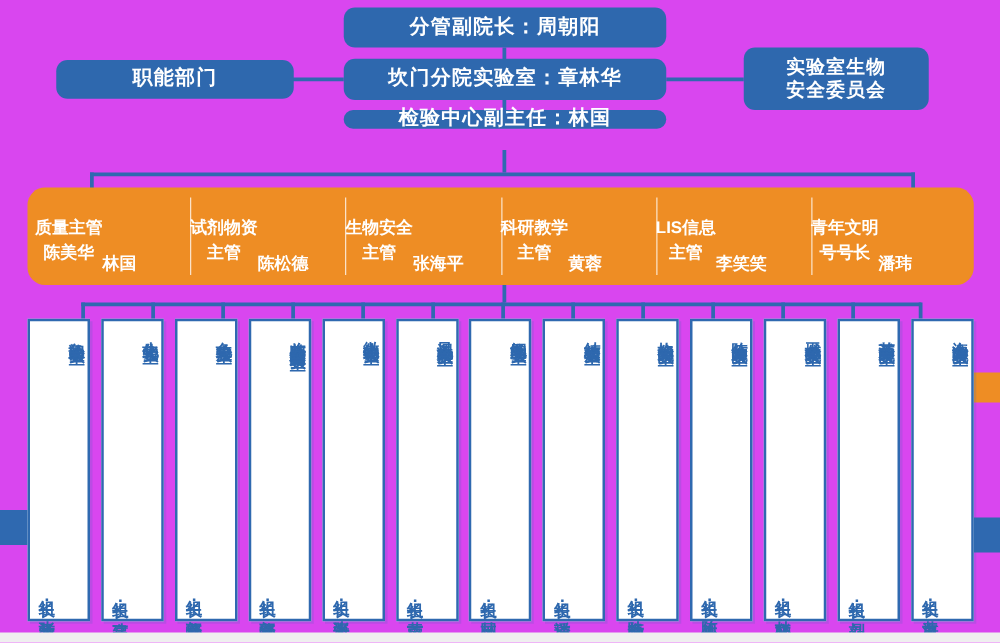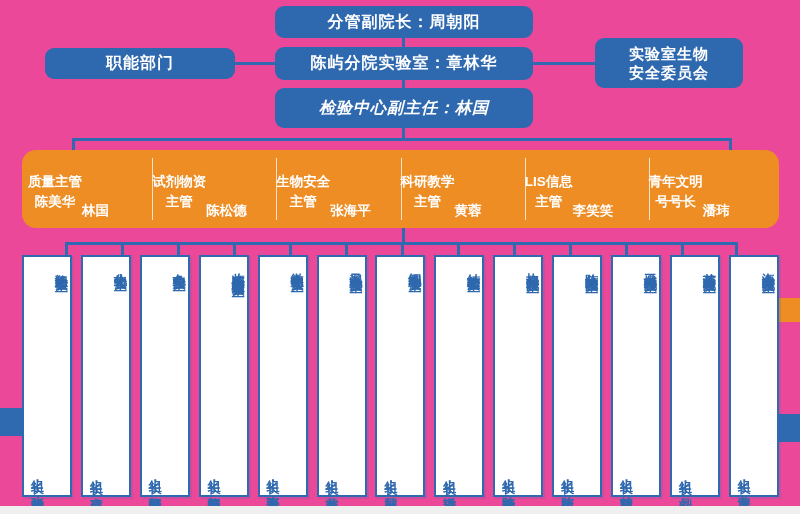--- a/index.html
+++ b/index.html
@@ -7,21 +7,21 @@
     padding: 0;
     background: #ffffff;
   }
   body {
     font-family: "Liberation Sans", "DejaVu Sans", sans-serif;
   }
   #chart-root {
     position: relative;
     width: 800px;
     height: 514px;
-    background: #ec4899;
+    background: #d946ef;
     overflow: hidden;
   }
 
   
   .edge-bar { position: absolute; }
   .edge-left-blue  { left: 0;   top: 408px; width: 44px; height: 28px; background: #2f69b0; }
   .edge-right-orange { right: 0; top: 298px; width: 28px; height: 24px; background: #ee8d24; }
   .edge-right-blue { right: 0;  top: 414px; width: 28px; height: 28px; background: #2f69b0; }
   .edge-bottom-white { position:absolute; left:0; bottom:0; width:800px; height:8px; background:#efefef; }
 
@@ -42,21 +42,21 @@
     text-align: center;
     font-weight: bold;
     letter-spacing: 1px;
     box-sizing: border-box;
     line-height: 1.28;
   }
   #box-vice-president { left: 275px; top: 6px;  width: 258px; height: 32px; font-size: 16px; }
   #box-functional-dept { left: 45px;  top: 48px; width: 190px; height: 31px; font-size: 16px; }
   #box-center-director { left: 275px; top: 47px; width: 258px; height: 33px; font-size: 16px; }
   #box-biosafety-committee { left: 595px; top: 38px; width: 148px; height: 50px; font-size: 15px; flex-direction: column; }
-  #box-deputy-director { left: 275px; top: 88px; width: 258px; height: 40px; font-size: 16px; font-style: italic; }
+  #box-deputy-director { left: 275px; top: 88px; width: 258px; height: 15px; font-size: 16px; }
 
   
   #supervisor-band {
     position: absolute;
     left: 22px;
     top: 150px;
     width: 757px;
     height: 78px;
     background: #ee8d24;
     border-radius: 14px;
@@ -170,21 +170,21 @@
   <div class="line vline" style="left:513px; top:242px; height:13px;"></div>
   <div class="line vline" style="left:569px; top:242px; height:13px;"></div>
   <div class="line vline" style="left:625px; top:242px; height:13px;"></div>
   <div class="line vline" style="left:681px; top:242px; height:13px;"></div>
   <div class="line vline" style="left:735px; top:242px; height:13px;"></div>
 
   <div class="blue-box" id="box-vice-president">分管副院长：周朝阳</div>
 
   <div class="blue-box" id="box-functional-dept">职能部门</div>
 
-  <div class="blue-box" id="box-center-director">陈屿分院实验室：章林华</div>
+  <div class="blue-box" id="box-center-director">坎门分院实验室：章林华</div>
 
   <div class="blue-box" id="box-biosafety-committee">
     <span>实验室生物</span>
     <span>安全委员会</span>
   </div>
 
   <div class="blue-box" id="box-deputy-director">检验中心副主任：林国</div>
 
   <div id="supervisor-band">
       <div class="sup-cell">

